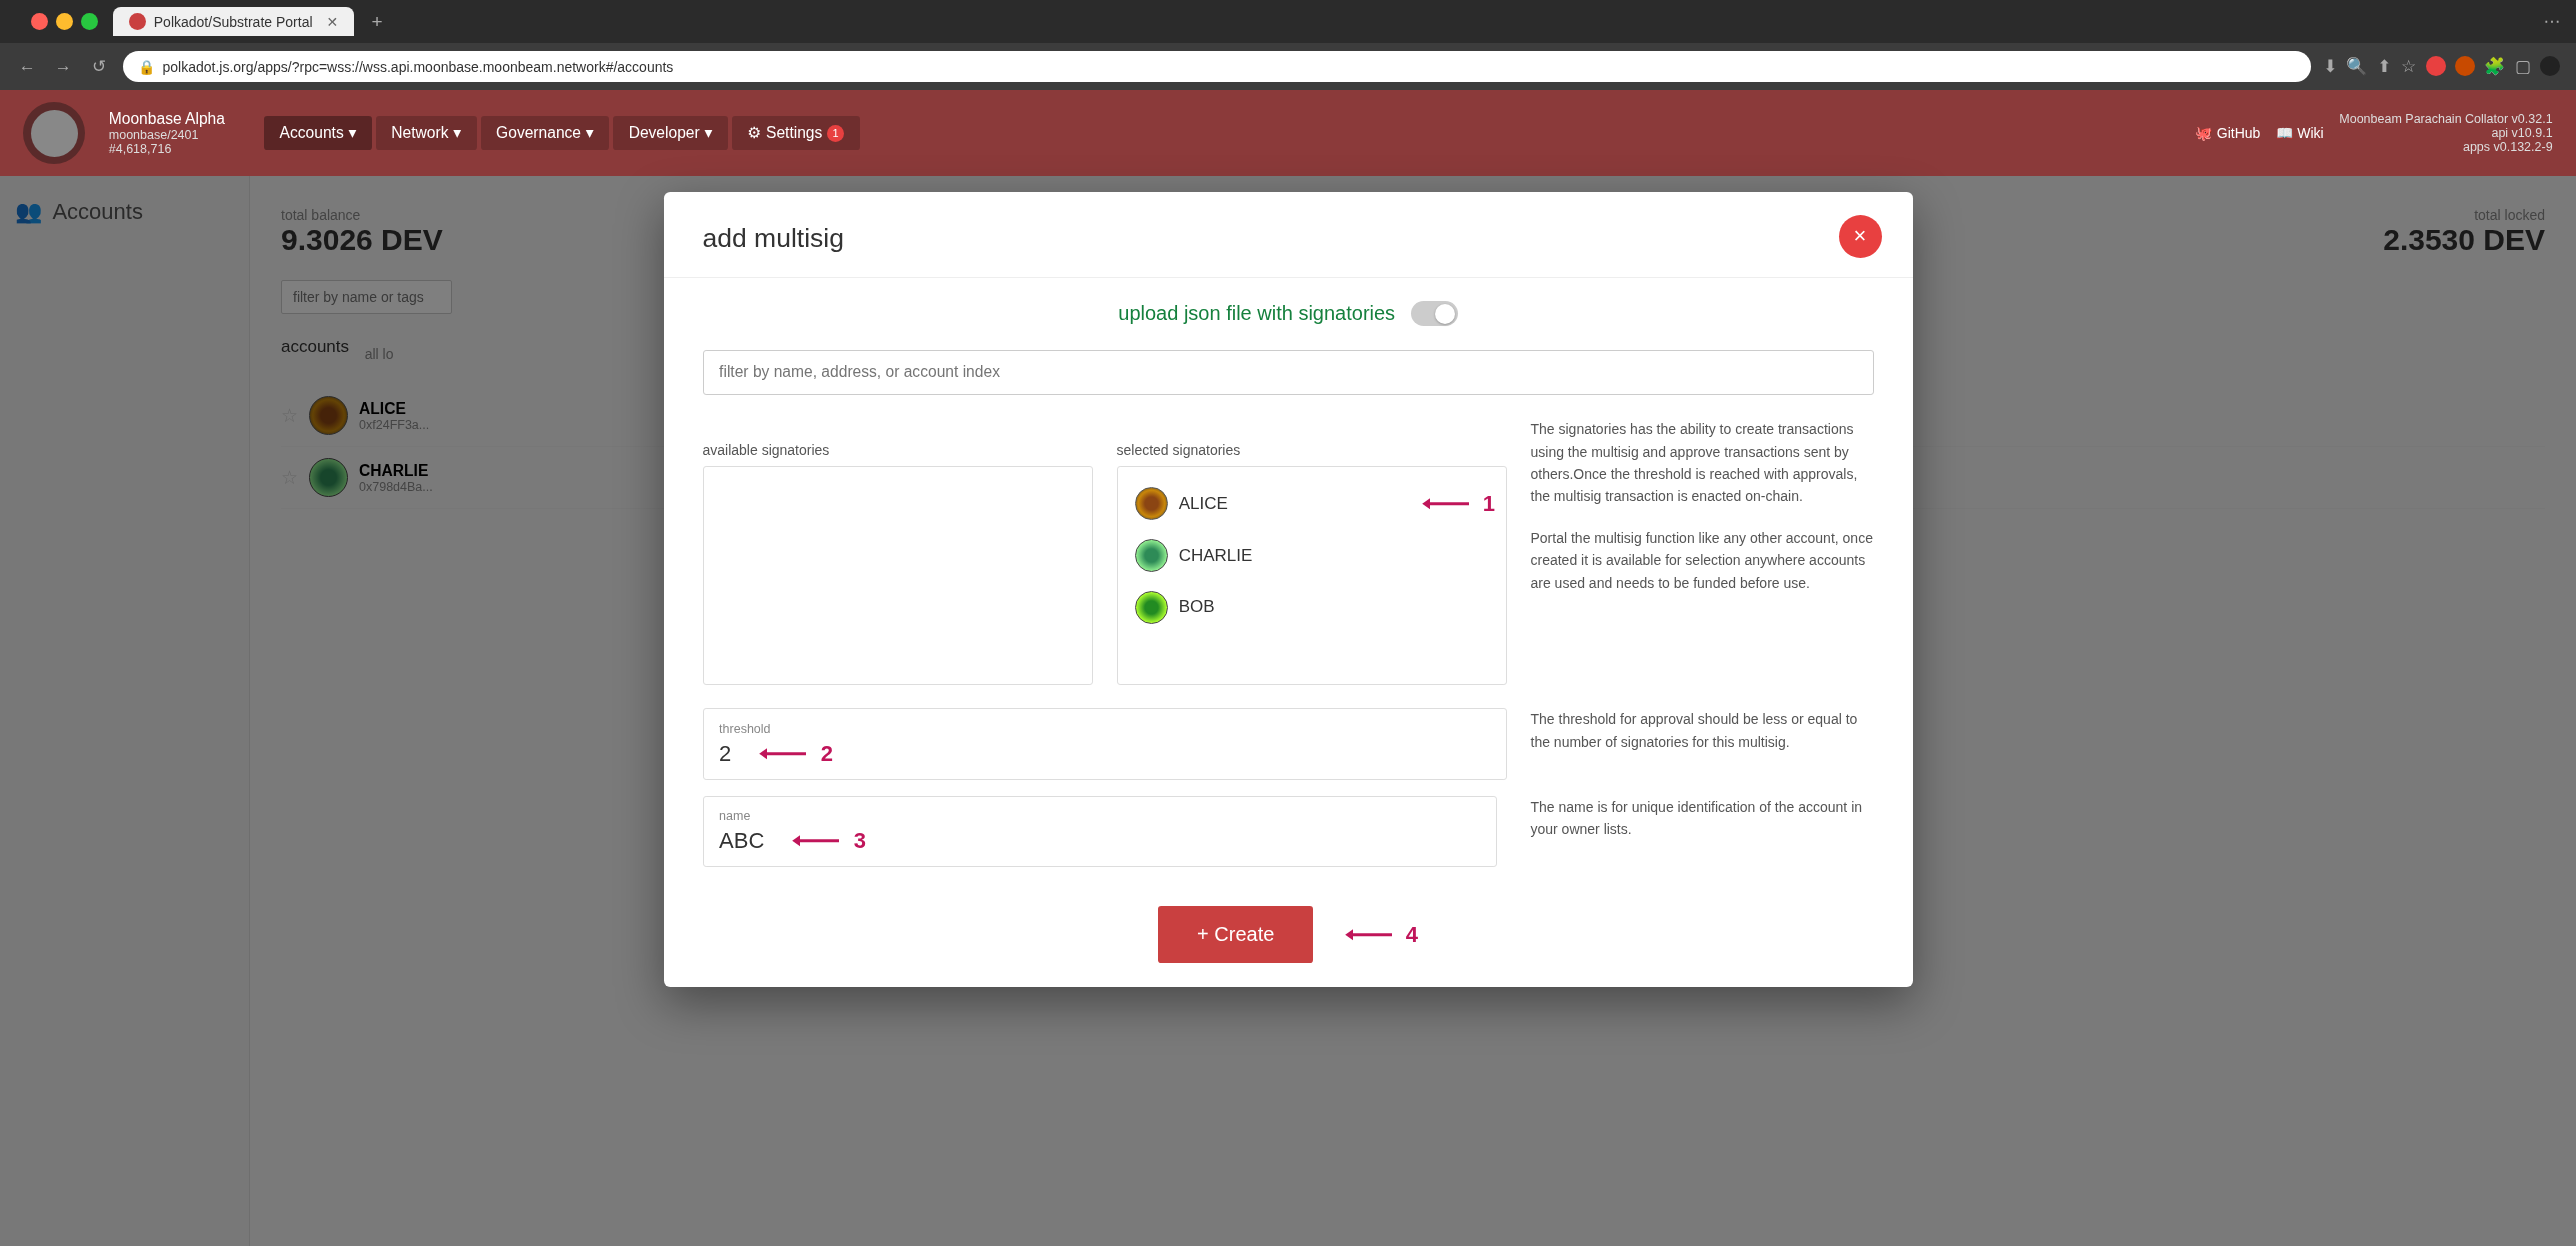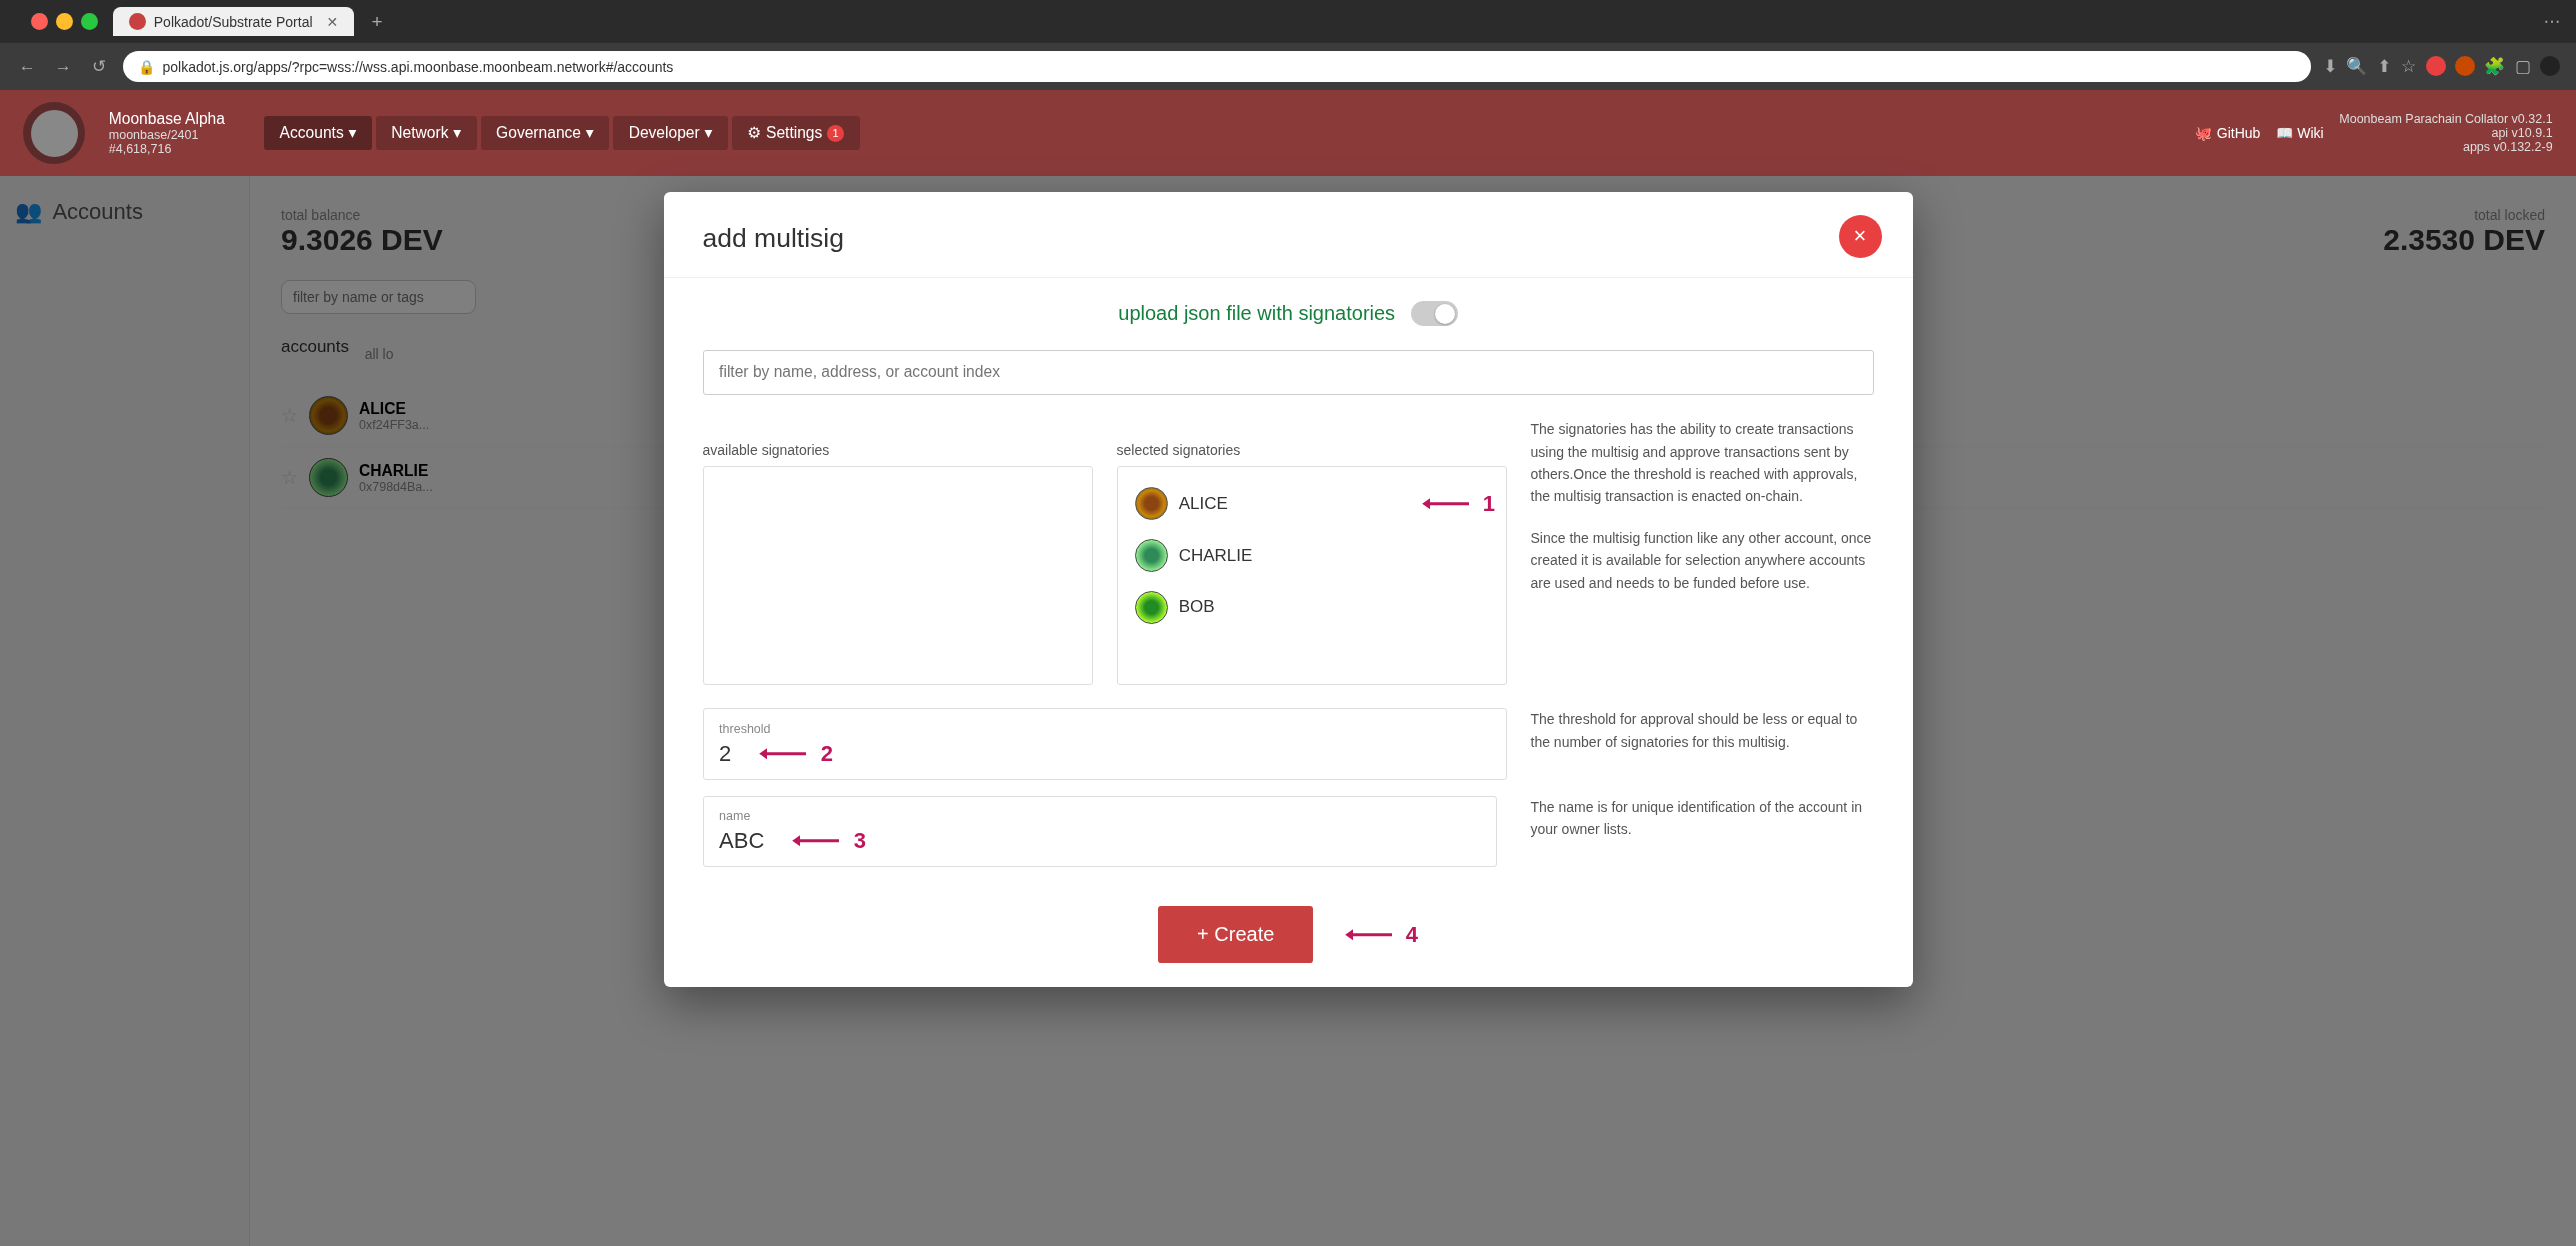--- a/index.html
+++ b/index.html
@@ -178,24 +178,24 @@
     .balance-label {
       font-size: 14px;
       color: #888;
     }
     .balance-value {
       font-size: 30px;
       font-weight: bold;
       color: #333;
     }
     .filter-input {
-      width: 195px;
+      width: 171px;
       padding: 7.8px 11px;
       border: 0.8px solid #ccc;
-      border-radius: 9px;
+      border-radius: 2px;
       font-size: 14px;
       margin-bottom: 23.4px;
     }
     .accounts-label {
       font-size: 17px;
       color: #333;
       margin-bottom: 12.5px;
     }
     .account-row {
       display: flex;
@@ -627,21 +627,21 @@
                 <span class="sig-name">BOB</span>
               </div>
             </div>
           </div>
 
           <div class="info-panel">
             <div class="info-block">
               <p>The signatories has the ability to create transactions using the multisig and approve transactions sent by others.Once the threshold is reached with approvals, the multisig transaction is enacted on-chain.</p>
             </div>
             <div class="info-block">
-              <p>Since the multisig function like any other account, once created it is available for selection anywhere accounts are used and needs to be funded before use.</p>
+              <p>Portal the multisig function like any other account, once created it is available for selection anywhere accounts are used and needs to be funded before use.</p>
             </div>
           </div>
         </div>
 
         <div class="fields-section">
           <div class="field-box">
             <div class="field-label">threshold</div>
             <div style="display:flex;align-items:center;gap:12.5px;">
               <div class="field-value">2</div>
               <div class="arrow-annotation">

